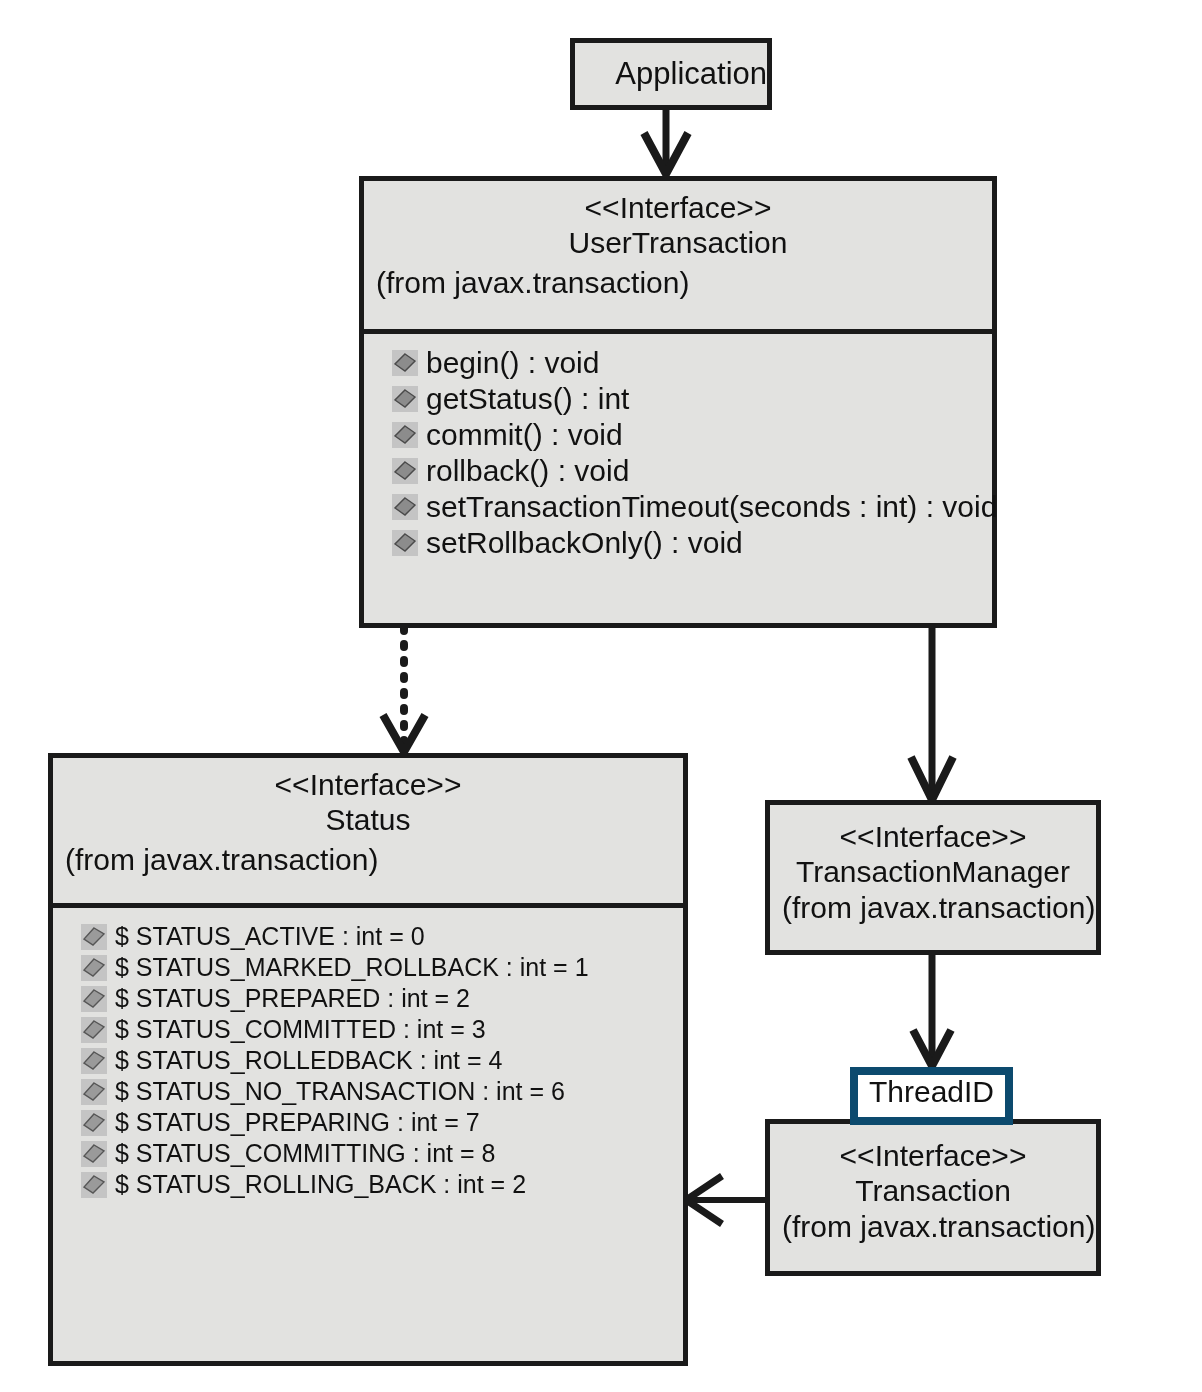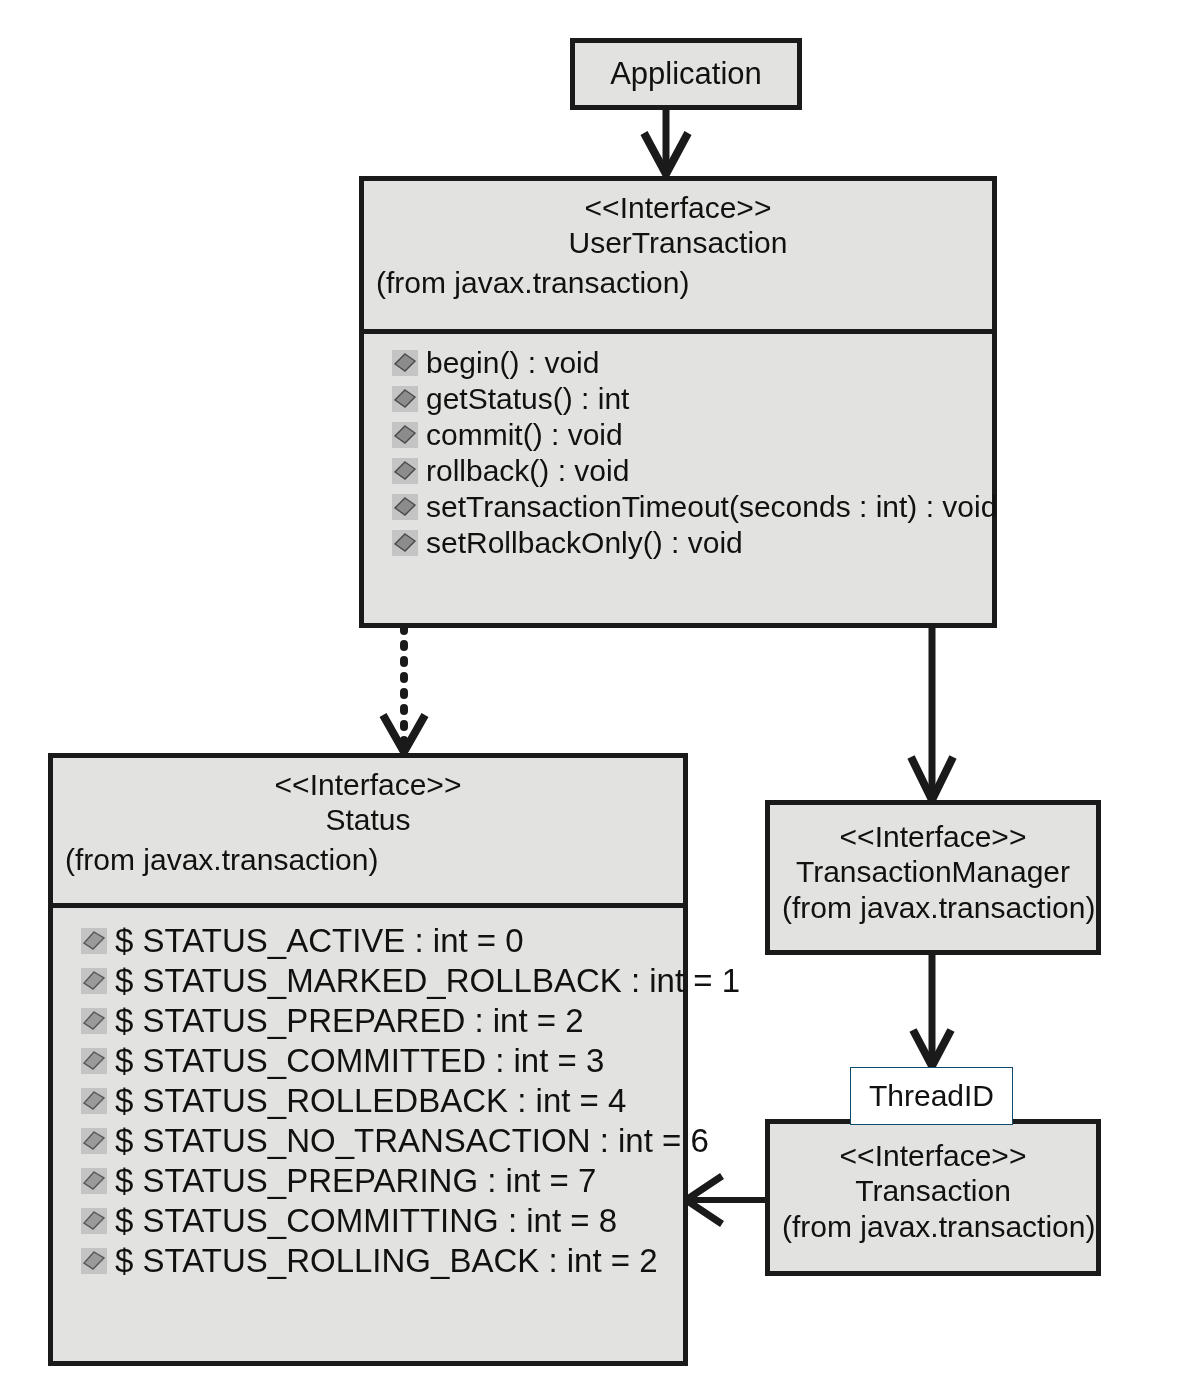--- a/index.html
+++ b/index.html
@@ -31,24 +31,24 @@
     position: absolute;
     box-sizing: border-box;
     background: #e2e2e0;
     border: 5px solid #1a1a1a;
     z-index: 3;
   }
   .plain-box {
     position: absolute;
     box-sizing: border-box;
     background: #ffffff;
-    border: 1px solid #0c4a6e;
+    border: 8px solid #0c4a6e;
     z-index: 6;
     display: flex;
-    align-items: center;
+    align-items: flex-start;
     justify-content: center;
   }
   .hdr {
     box-sizing: border-box;
     padding: 9px 12px 20px 12px;
   }
   .hdr .ctr {
     text-align: center;
     line-height: 1.18;
     white-space: nowrap;
@@ -85,21 +85,21 @@
   }
   .icon-sq svg { display: block; }
   .single-title {
     position: absolute;
     left: 0; right: 0;
     text-align: center;
     white-space: nowrap;
   }
   .t32 { font-size: 31px; }
   .t30 { font-size: 30px; }
-  .t29 { font-size: 33px; }
+  .t29 { font-size: 25px; }
 </style>
 </head>
 <body>
 
 <div id="canvas">
 
   <svg class="edges" viewBox="0 0 1202 1392" xmlns="http://www.w3.org/2000/svg">
 
     <g>
       <line x1="666" y1="108" x2="666" y2="172" stroke="#1a1a1a" stroke-width="7"></line>
@@ -120,21 +120,21 @@
       <line x1="932" y1="955" x2="932" y2="1064" stroke="#1a1a1a" stroke-width="7"></line>
       <polyline points="913,1030 932,1066 951,1030" fill="none" stroke="#1a1a1a" stroke-width="8" stroke-linecap="butt" stroke-linejoin="miter"></polyline>
     </g>
 
     <g>
       <line x1="765" y1="1200" x2="690" y2="1200" stroke="#1a1a1a" stroke-width="6"></line>
       <polyline points="722,1176 686,1200 722,1224" fill="none" stroke="#1a1a1a" stroke-width="7" stroke-linecap="butt" stroke-linejoin="miter"></polyline>
     </g>
   </svg>
 
-  <div class="uml-box" style="left:570px; top:38px; width:232px; height:72px; display:flex; align-items:center; justify-content:center;">
+  <div class="uml-box" style="left:570px; top:38px; width:202px; height:72px; display:flex; align-items:center; justify-content:flex-end;">
     <div class="single-title t32" style="position:static;">Application</div>
   </div>
 
   <div class="uml-box" style="left:359px; top:176px; width:638px; height:452px;">
     <div class="hdr" style="height:148px;">
       <div class="ctr t30">&lt;&lt;Interface&gt;&gt;</div>
       <div class="ctr t30">UserTransaction</div>
       <div class="left t30" style="margin-top:4px;">(from javax.transaction)</div>
     </div>
     <div class="divider"></div>

